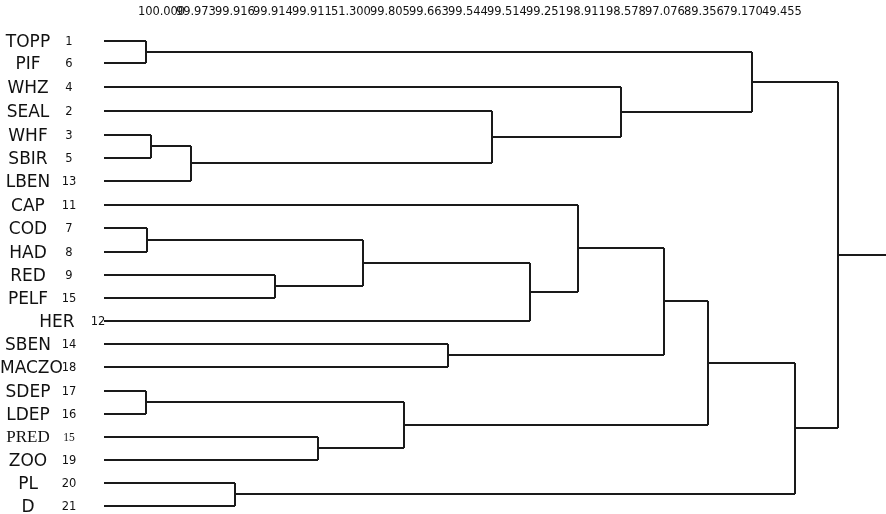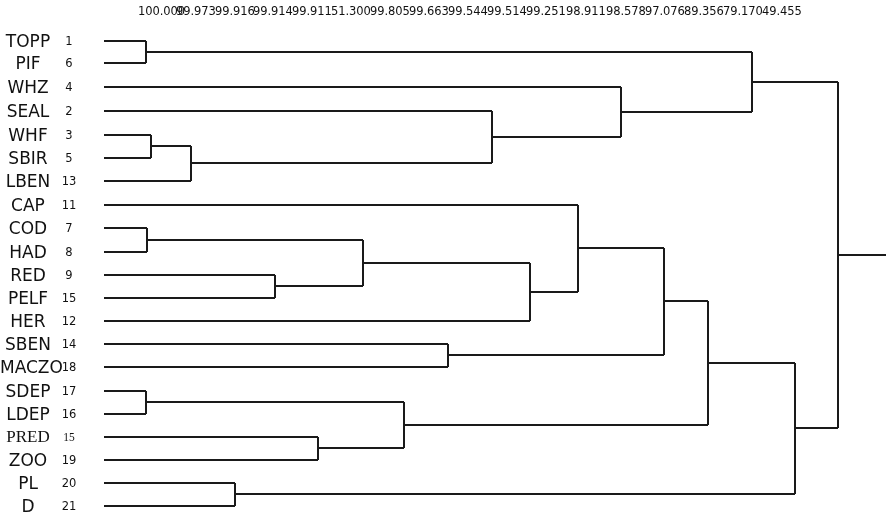--- a/index.html
+++ b/index.html
@@ -151,21 +151,21 @@
         <span class="leaf-id">8</span>
       </div>
       <div class="leaf-row" style="top: 275px; padding-left: 19px;">
         <span class="leaf-name">RED</span>
         <span class="leaf-id">9</span>
       </div>
       <div class="leaf-row" style="top: 298px;">
         <span class="leaf-name">PELF</span>
         <span class="leaf-id">15</span>
       </div>
-      <div class="leaf-row" style="top: 321px;">
+      <div class="leaf-row" style="top: 321px; margin-left: 29px;">
         <span class="leaf-name">HER</span>
         <span class="leaf-id">12</span>
       </div>
       <div class="leaf-row" style="top: 344px; padding-left: 20px;">
         <span class="leaf-name">SBEN</span>
         <span class="leaf-id">14</span>
       </div>
       <div class="leaf-row" style="top: 367px;">
         <span class="leaf-name">MACZO</span>
         <span class="leaf-id">18</span>

